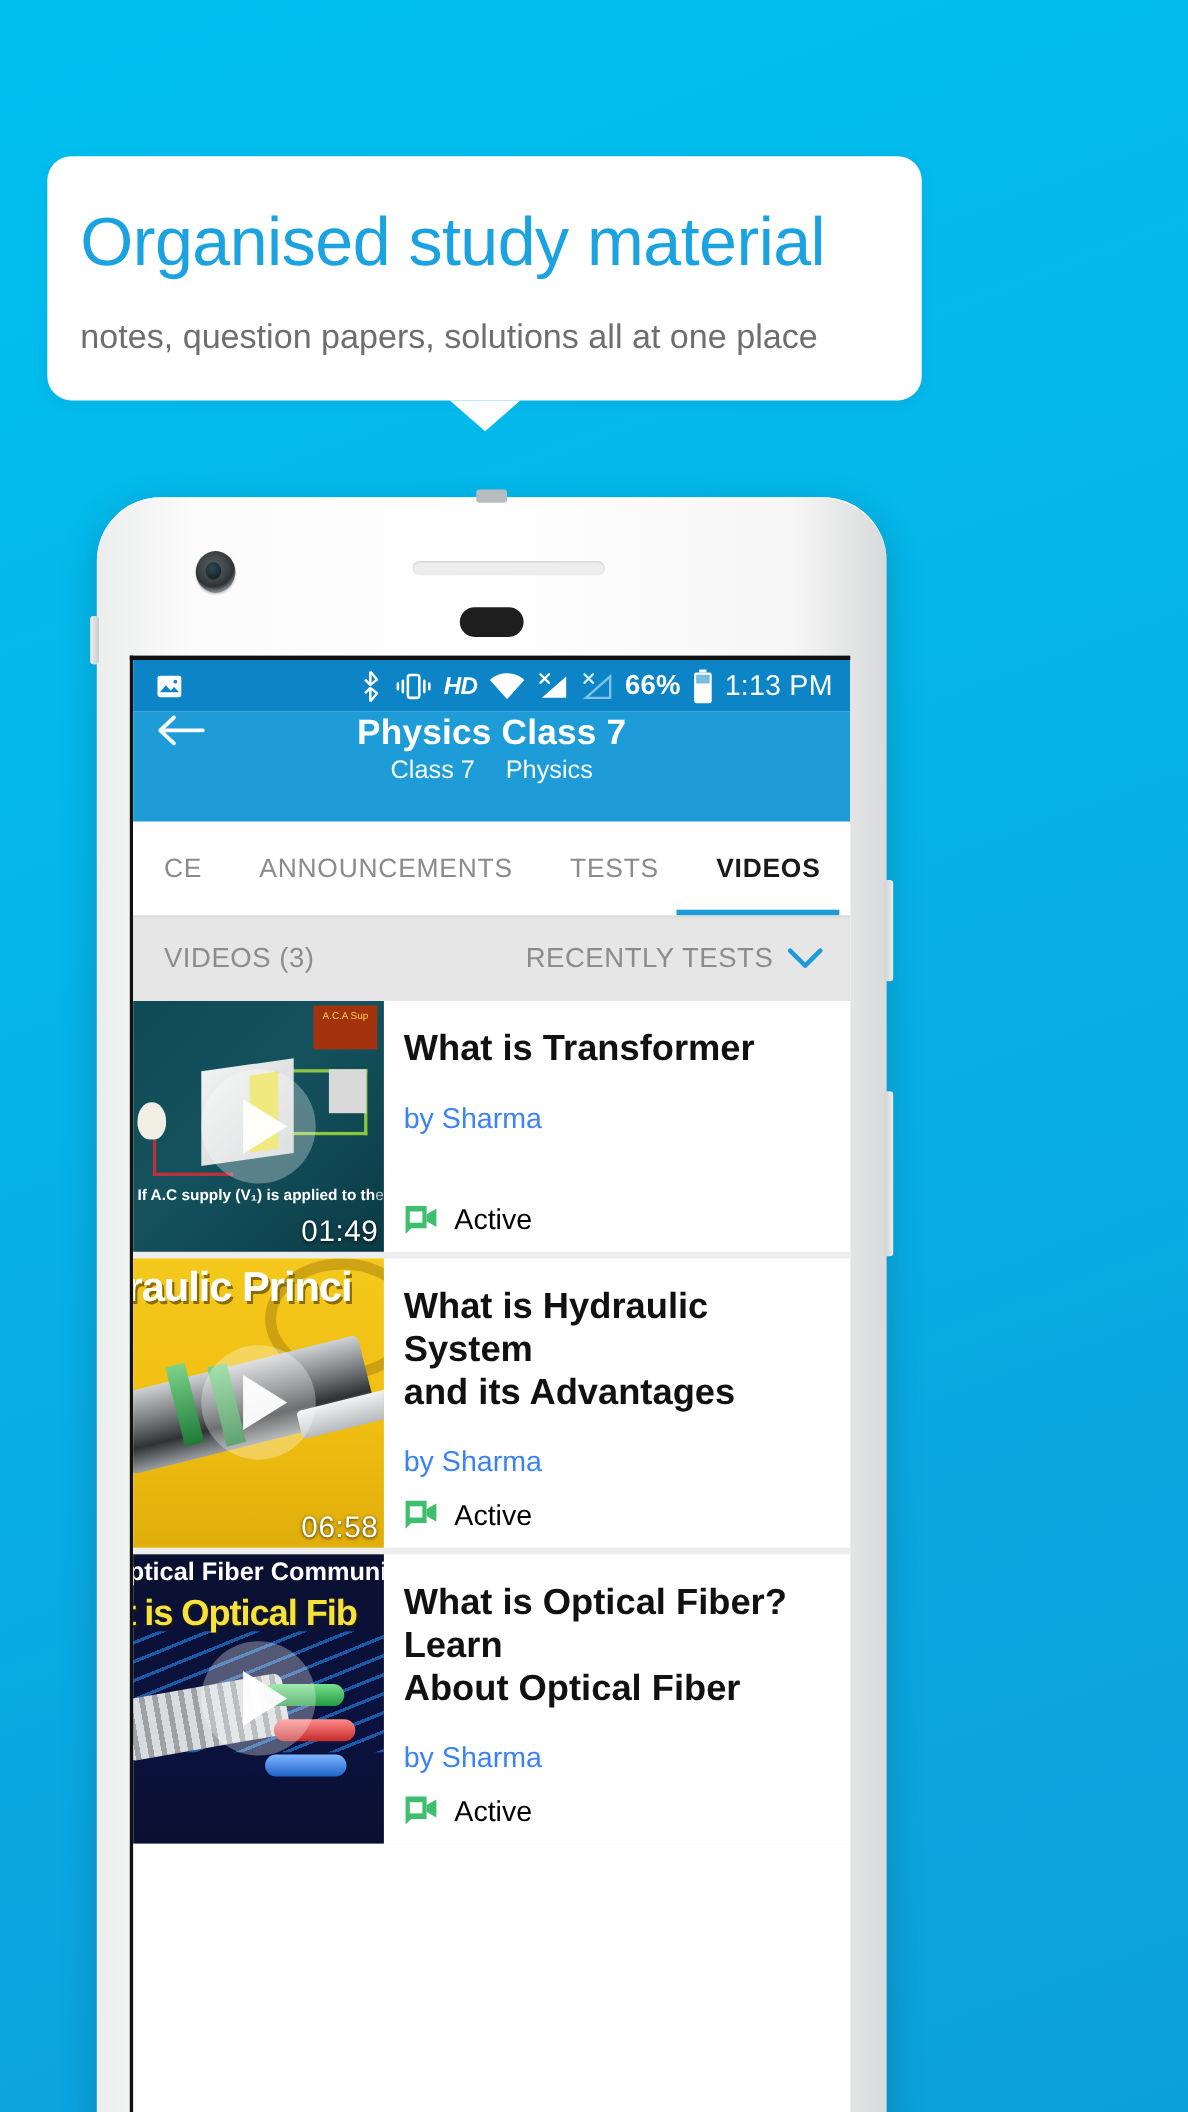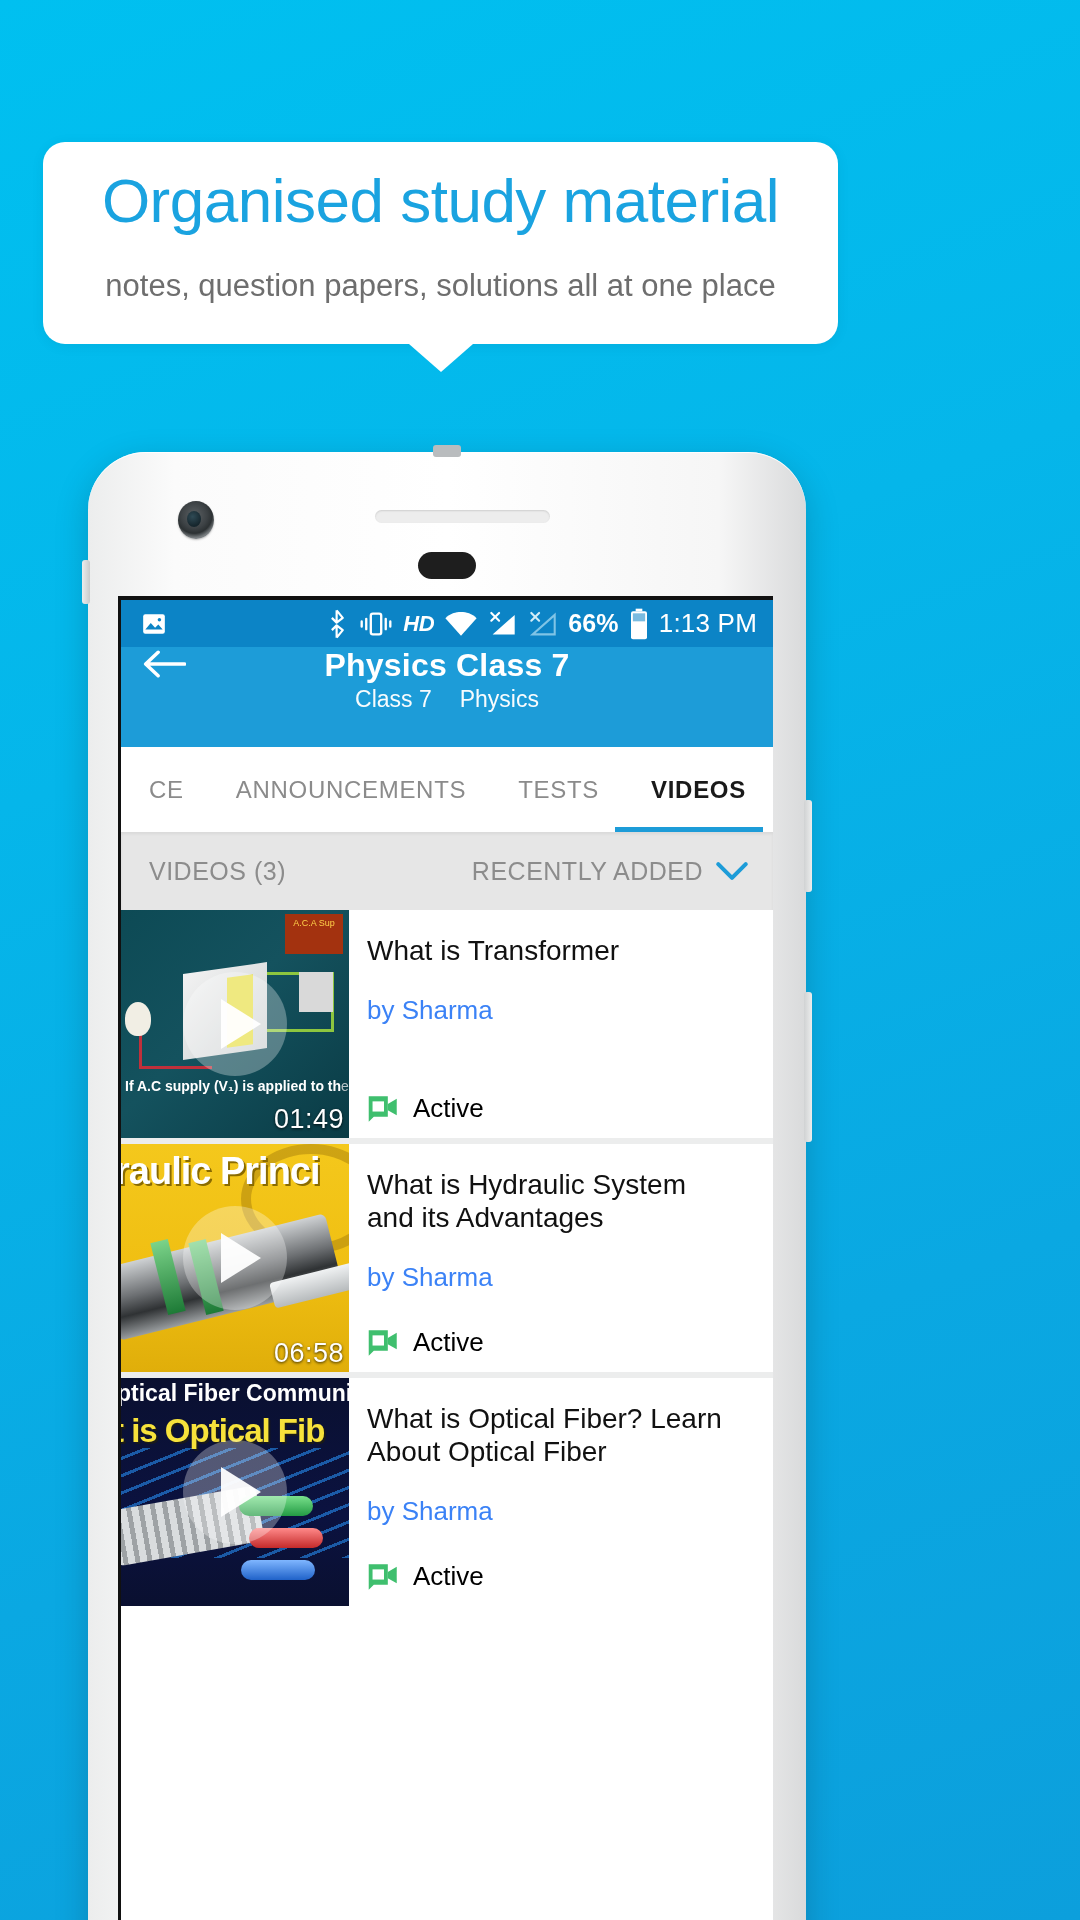--- a/index.html
+++ b/index.html
@@ -11,23 +11,22 @@
   }
   .bg{
     position:absolute;inset:0;
     background:linear-gradient(160deg,#00c0f0 0%,#05b6ea 35%,#0aa8e2 70%,#0c9fdc 100%);
   }
 
   
   .callout-wrap{position:absolute;left:43px;top:142px;width:795px;}
   .callout{
     background:#fff;border-radius:22px;
-    padding:26px 30px 40px;
+    padding:46px 30px 40px;
     box-shadow:0 2px 14px rgba(0,0,0,.06);
-    text-align:center;
   }
   .callout h1{
     margin:0 0 34px;
     font-size:62px;line-height:1.05;
     font-weight:400;
     color:#1aa3e0;
     letter-spacing:-0.5px;
   }
   .callout p{
     margin:0;
@@ -172,21 +171,21 @@
     border-left:40px solid rgba(255,255,255,.95);
     border-top:25px solid transparent;
     border-bottom:25px solid transparent;
     margin-left:12px;
   }
   .cardbody{
     flex:1;padding:24px 10px 14px 18px;display:flex;flex-direction:column;
     overflow:hidden;
   }
   .card-title{
-    font-size:28px;color:#111;line-height:1.18;font-weight:400;
+    font-size:33px;color:#111;line-height:1.18;font-weight:700;
     white-space:pre-line;
   }
   .card-author{font-size:26px;color:#3b82f6;margin-top:28px;}
   .card-status{
     display:flex;align-items:center;gap:12px;margin-top:auto;padding-top:18px;
   }
   .card-status .lbl{font-size:26px;color:#000000;}
 
   
   .t1{background:linear-gradient(135deg,#0d4a55 0%,#14525e 45%,#0a3b45 100%);}
@@ -322,21 +321,21 @@
       <div class="tab">CE</div>
       <div class="tab">ANNOUNCEMENTS</div>
       <div class="tab">TESTS</div>
       <div class="tab active">VIDEOS</div>
       <div class="tab-indicator"></div>
     </div>
 
     <div class="sortbar">
       <div class="sort-count">VIDEOS (3)</div>
       <div class="sort-right">
-        <span class="sort-label">RECENTLY ADDED</span>
+        <span class="sort-label">RECENTLY TESTS</span>
         <svg width="34" height="22" viewBox="0 0 24 16">
           <path d="M2 3l10 10L22 3" stroke="#1d9cd8" stroke-width="3" fill="none" stroke-linecap="round" stroke-linejoin="round"></path>
         </svg>
       </div>
     </div>
 
     <div class="list">
 
       <div class="card">
         <div class="thumb t1">

